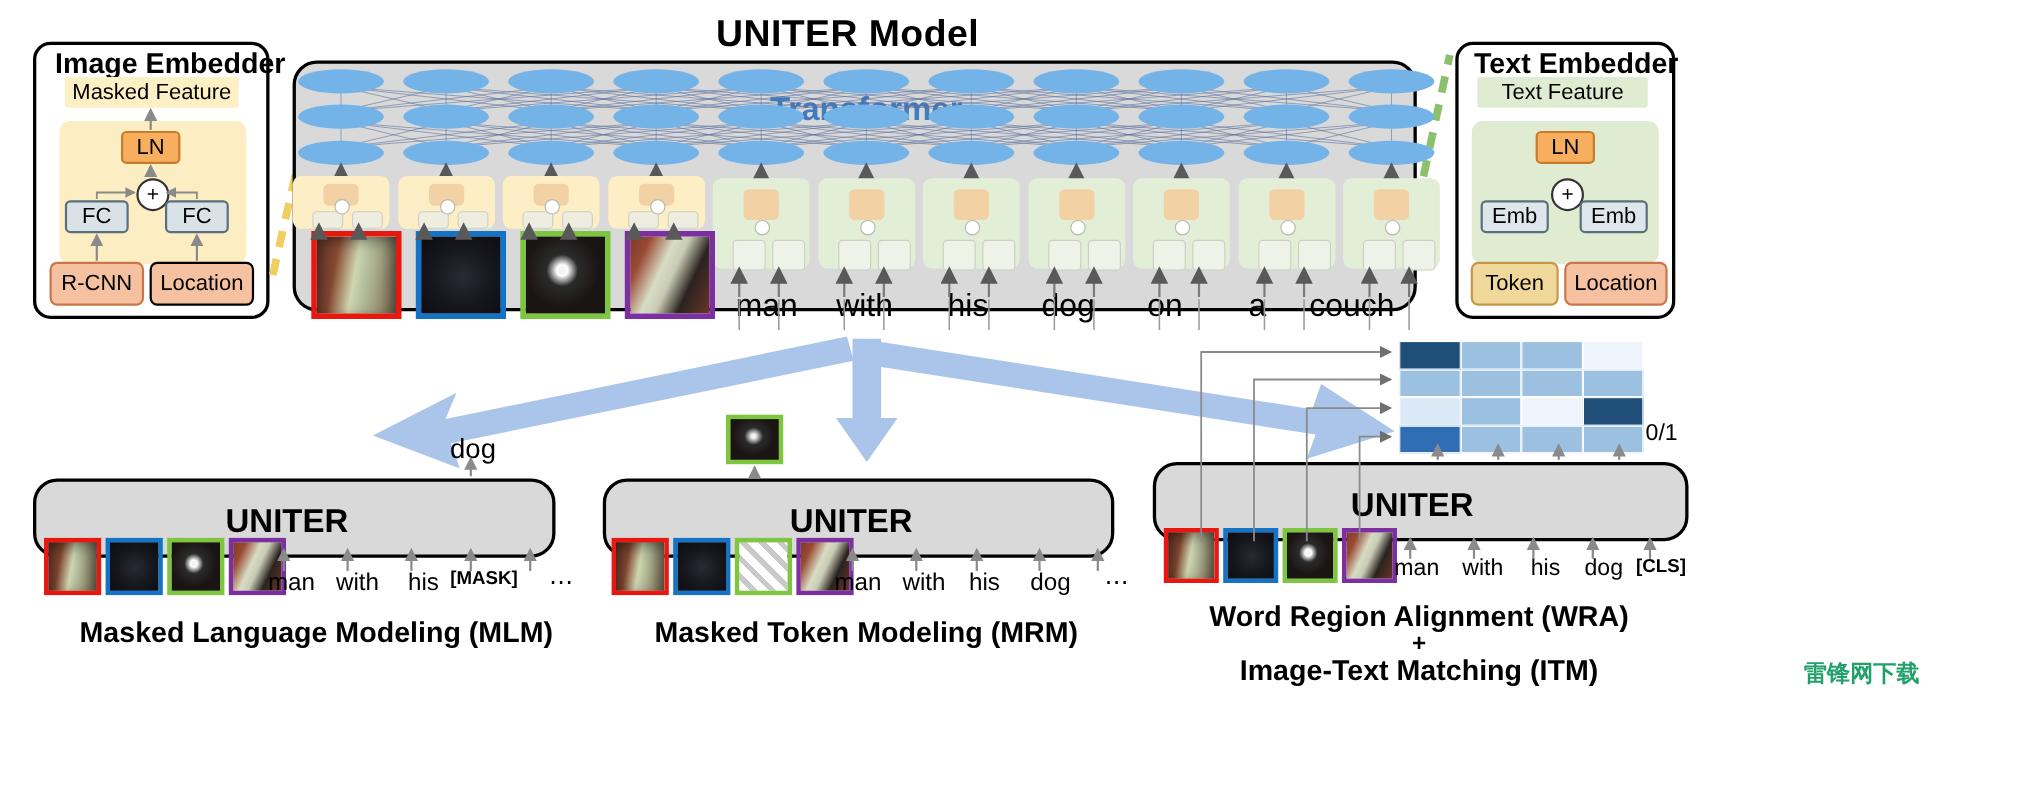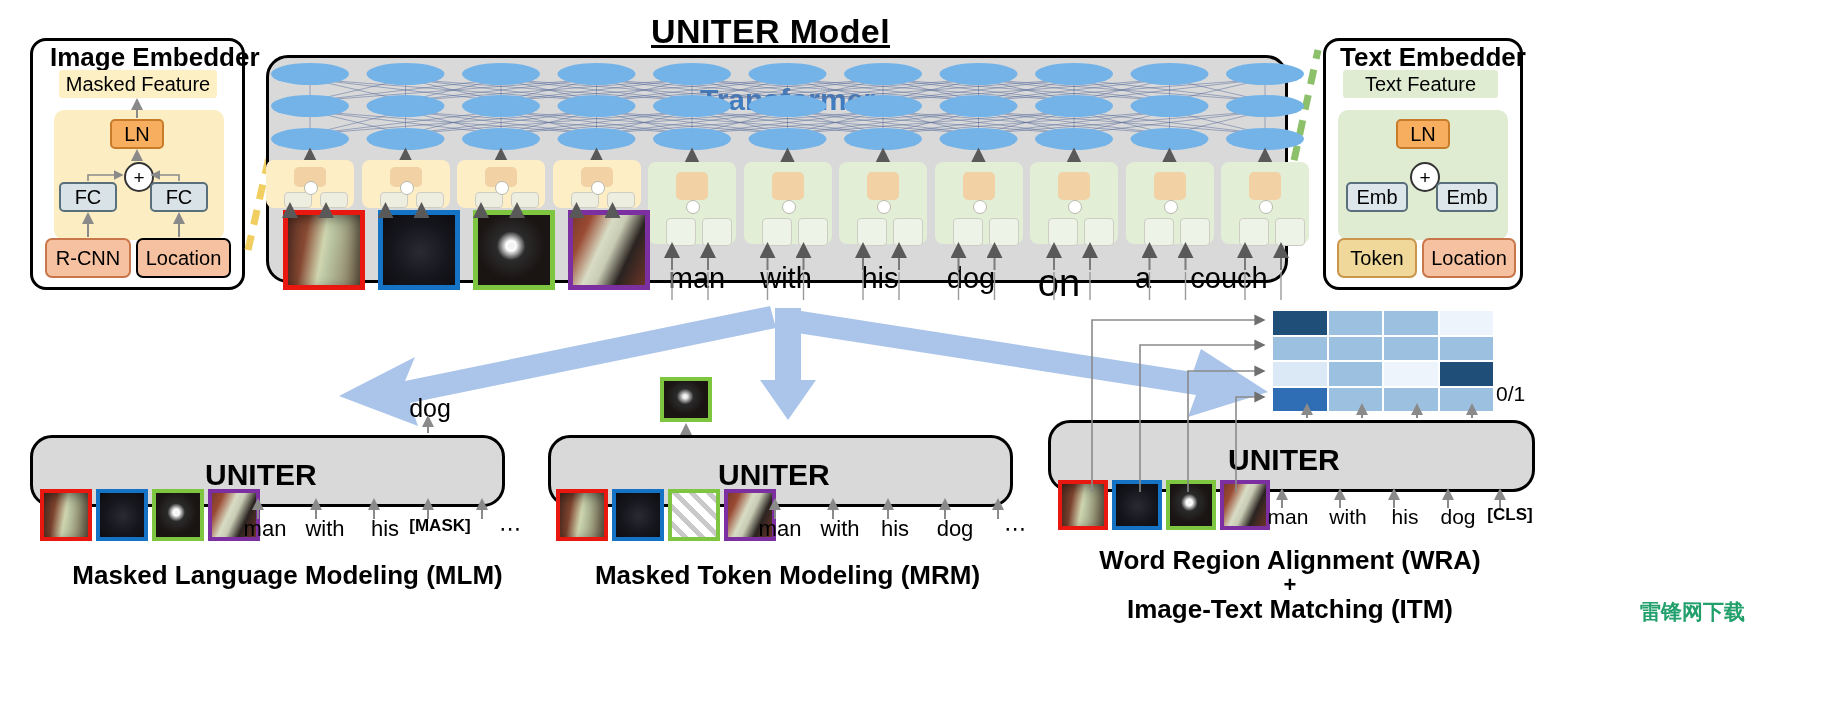--- a/index.html
+++ b/index.html
@@ -25,21 +25,21 @@
   .uniterlabel{position:absolute;font-weight:bold;font-size:30px;}
   .thumb{position:absolute;box-sizing:border-box;background-size:cover;background-position:center;}
   .tinyword{position:absolute;font-size:20px;text-align:center;}
   .hm-cell{position:absolute;box-sizing:border-box;border:1px solid #ffffff;}
   svg{position:absolute;left:0;top:0;overflow:visible;}
   .wm{position:absolute;font-size:21px;font-weight:bold;color:#22a06b;}
 </style>
 </head>
 <body>
 
-<div class="title-main" style="left:651px;top:12px;text-decoration:underline;">UNITER Model</div>
+<div class="title-main" style="left:651px;top:12px;">UNITER Model</div>
 
 <div class="roundbox" style="left:30px;top:38px;width:215px;height:252px;"></div>
 <div class="emb-title" style="left:50px;top:42px;">Image Embedder</div>
 <div class="featurebox" style="left:59px;top:70px;width:158px;height:28px;background:#fdf0c5;">
   <span>Masked Feature</span>
 </div>
 <div class="innerpanel" style="left:54px;top:110px;width:170px;height:130px;background:#fdedc2;"></div>
 <div class="smallbox" style="left:110px;top:119px;width:54px;height:30px;background:#f7ae5e;border:2px solid #c87c2a;">
   <span>LN</span>
 </div>
@@ -360,21 +360,21 @@
     <div class="thumb" style="left: 378px; top: 210px; width: 82px; height: 80px; border: 5px solid rgb(20, 115, 196); background: radial-gradient(at 52% 52%, rgb(42, 42, 51) 0%, rgb(21, 21, 28) 55%, rgb(12, 12, 17) 100%), linear-gradient(rgb(78, 79, 88), rgb(26, 26, 32));"></div>
     <div class="thumb" style="left: 473px; top: 210px; width: 82px; height: 80px; border: 5px solid rgb(126, 198, 63); background: radial-gradient(at 46% 44%, rgb(244, 244, 244) 5%, rgb(255, 255, 255) 9%, rgb(43, 43, 43) 26%, rgb(26, 20, 19) 62%), linear-gradient(165deg, rgb(83, 35, 27), rgb(18, 13, 12));"></div>
     <div class="thumb" style="left: 568px; top: 210px; width: 82px; height: 80px; border: 5px solid rgb(123, 47, 160); background: linear-gradient(115deg, rgb(124, 58, 43) 0%, rgb(154, 74, 51) 18%, rgb(216, 220, 196) 40%, rgb(201, 204, 180) 52%, rgb(42, 35, 32) 72%, rgb(107, 52, 39) 100%);"></div>
   </div>
 
 <div id="main-words">
     <div class="word" style="left: 651px; top: 262px; width: 92px; font-size: 29px;">man</div>
     <div class="word" style="left: 740px; top: 262px; width: 92px; font-size: 29px;">with</div>
     <div class="word" style="left: 834px; top: 262px; width: 92px; font-size: 29px;">his</div>
     <div class="word" style="left: 925px; top: 262px; width: 92px; font-size: 29px;">dog</div>
-    <div class="word" style="left: 1013px; top: 262px; width: 92px; font-size: 38px;">on</div>
+    <div class="word" style="left: 1013px; top: 262px; width: 92px; font-size: 29px;">on</div>
     <div class="word" style="left: 1097px; top: 262px; width: 92px; font-size: 29px;">a</div>
     <div class="word" style="left: 1183px; top: 262px; width: 92px; font-size: 29px;">couch</div>
   </div>
 
 <svg width="1834" height="723" style="pointer-events:none;">
 
   <path d="M770,306 L405,381 L415,357 L339,396 L418,426 L410,403 L776,328 Z" fill="#aac4ea"></path>
 
   <path d="M775,308 L801,308 L801,380 L816,380 L788,420 L760,380 L775,380 Z" fill="#aac4ea"></path>
 

